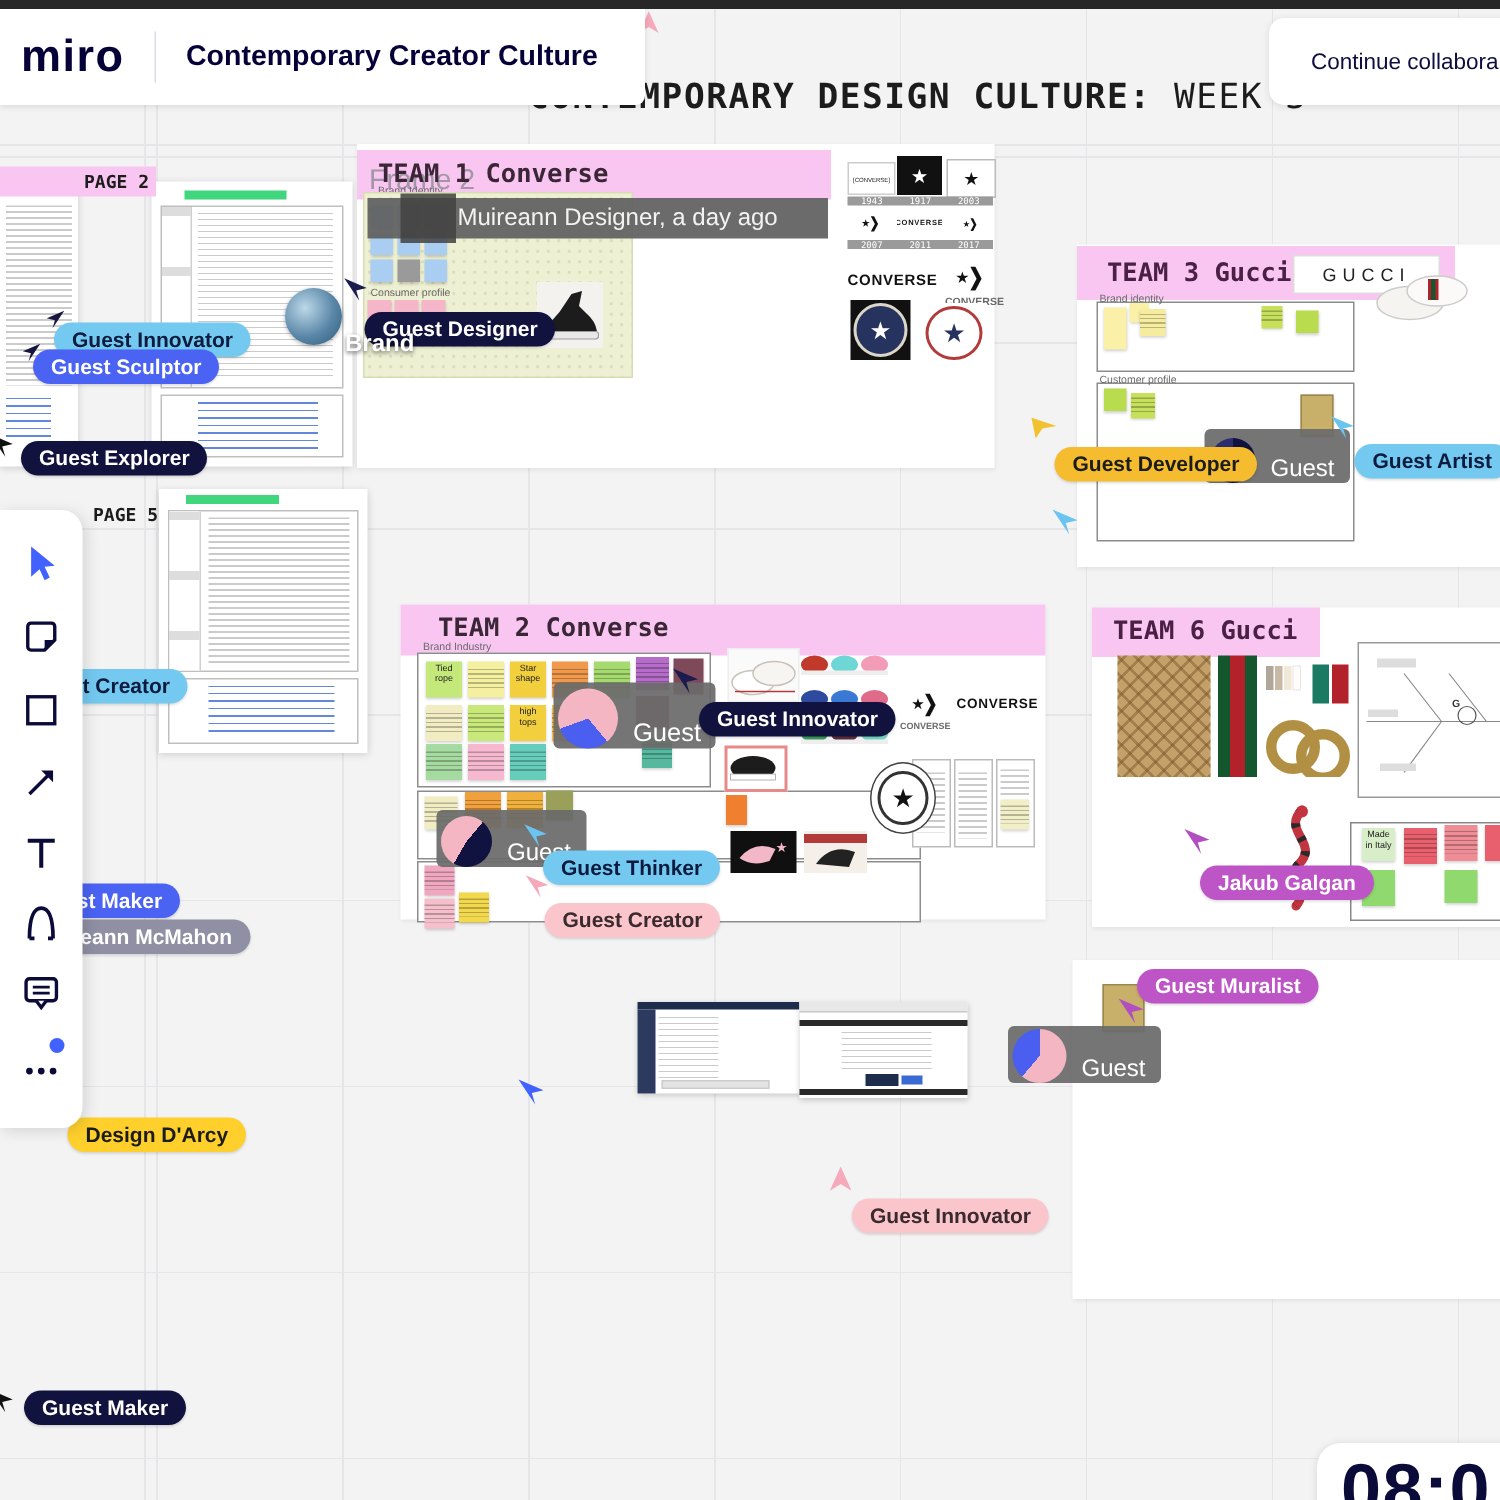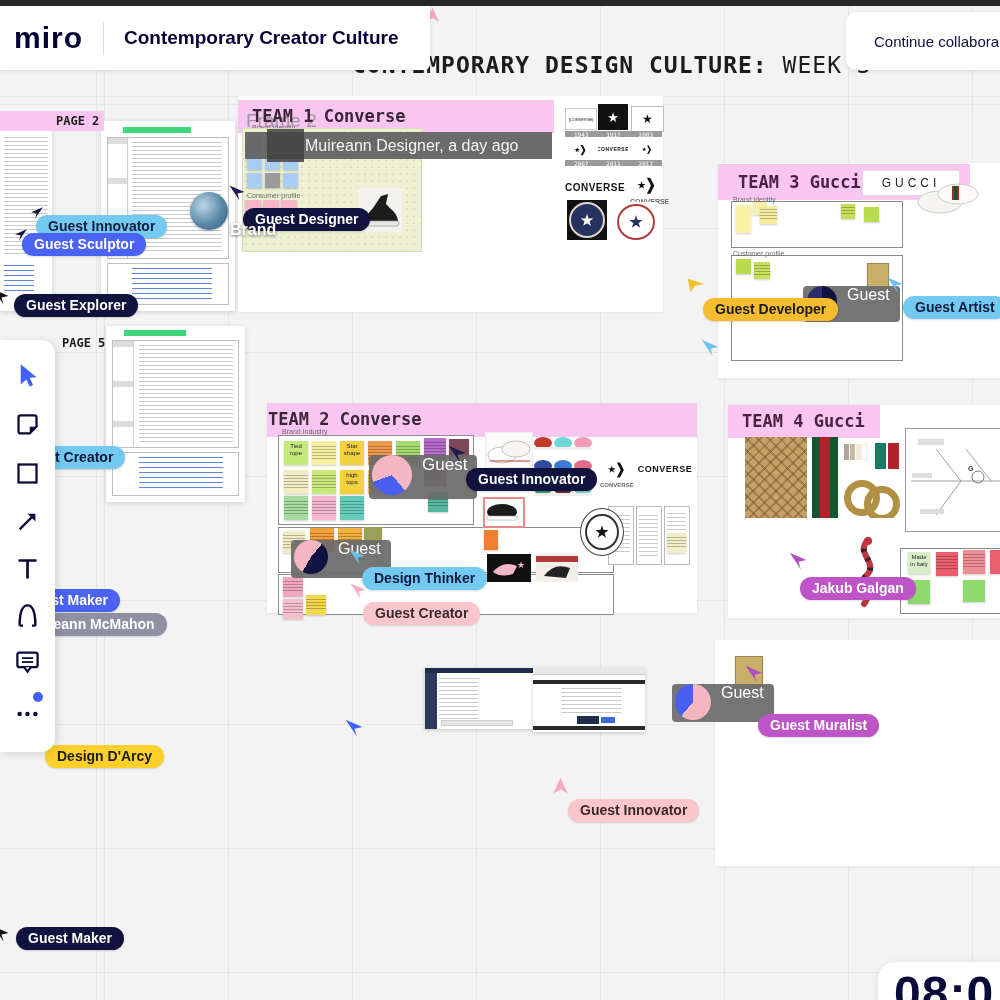--- a/index.html
+++ b/index.html
@@ -74,21 +74,21 @@
     font-weight:bold;font-size:14px;white-space:nowrap;z-index:32;box-shadow:0 1px 2px rgba(0,0,0,.15)}
   .navy{background:#11123d;color:#fff}
   .blue{background:#4a63f3;color:#fff}
   .ltblue{background:#74c9f1;color:#0d1b3e}
   .yellow{background:#ffd02c;color:#1c1c1c}
   .yellow2{background:#f4bc2e;color:#1c1c1c}
   .pinkp{background:#fac5cb;color:#3a2a2e}
   .purple{background:#bd55c6;color:#fff}
   .grayp{background:#8f90a3;color:#fff}
   .gtooltip{position:absolute;background:rgba(106,106,106,.93);border-radius:4px;z-index:31;
-    display:flex;align-items:flex-start;color:#fff}
+    display:flex;align-items:flex-end;color:#fff}
   .gtooltip .glabel{font-size:16px;padding:0 10px;color:#fff}
   .pie{border-radius:50%;flex:0 0 auto}
   .cur{position:absolute;z-index:36}
   #emma-label{position:absolute;z-index:33;color:#fff;font-weight:bold;font-size:16px;
     text-shadow:0 1px 3px rgba(0,0,0,.55)}
 
   
   #edit-bar{left:245px;top:132px;width:307px;height:27px;background:rgba(96,96,96,.93);
     z-index:12;display:flex;align-items:center}
   #edit-bar .dk{position:absolute;left:22px;top:-3px;width:37px;height:33px;background:rgba(66,66,66,.85)}
@@ -245,21 +245,21 @@
 <div class="mini-label" style="left:733px;top:250px">Customer profile</div>
 <div class="wbox" style="left:731px;top:255px;width:170px;height:104px"></div>
 <div class="sticky" style="left:736px;top:259px;width:15px;height:15px;background:#b8dc4e"></div>
 <div class="sticky" style="left:754px;top:262px;width:16px;height:17px;background:#c6e05c">
     <div class="scrib"></div>
   </div>
 <div class="sticky" style="left:867px;top:263px;width:20px;height:26px;background:#c8b06a;border:1px solid #9a8850"></div>
 
 <div class="frame" style="left:267px;top:403px;width:430px;height:210px"></div>
 <div class="band" style="left:267px;top:403px;width:430px;height:34px"></div>
-<div class="frame-title" style="left:268px;top:409px">TEAM 2 Converse</div>
+<div class="frame-title" style="left:292px;top:409px">TEAM 2 Converse</div>
 <div class="mini-label" style="left:282px;top:428px">Brand Industry</div>
 <div class="wbox" style="left:278px;top:435px;width:194px;height:88px"></div>
 
 <div class="sticky" style="left:284px;top:441px;width:24px;height:24px;background:#c4e87a">
     <span class="stext">Tied rope</span>
   </div>
 <div class="sticky" style="left:312px;top:441px;width:24px;height:24px;background:#f5f0a0">
     <div class="scrib"></div>
   </div>
 <div class="sticky" style="left:340px;top:441px;width:24px;height:24px;background:#f2cf3c">
@@ -393,21 +393,21 @@
     </div>
   </div>
 <div class="logo-cell" style="left:599px;top:455px;width:34px;height:28px;font-size:16px;color:#111">⭑❯</div>
 <div class="mini-label" style="left:600px;top:482px;font-weight:bold;font-size:6px">CONVERSE</div>
 <div class="logo-cell" style="left:636px;top:462px;width:58px;height:14px;font-size:9px">
     <span class="cvword">CONVERSE</span>
   </div>
 
 <div class="frame" style="left:728px;top:405px;width:280px;height:213px"></div>
 <div class="band" style="left:728px;top:405px;width:152px;height:33px"></div>
-<div class="frame-title" style="left:742px;top:411px;color:#4a2144">TEAM 4 Gucci</div>
+<div class="frame-title" style="left:742px;top:411px;color:#4a2144">TEAM 6 Gucci</div>
 <div class="imgbox" style="left:745px;top:437px;width:62px;height:81px;background:#c4a169;
      background-image:repeating-linear-gradient(45deg,rgba(110,76,32,.4) 0 2px,transparent 2px 8px),repeating-linear-gradient(-45deg,rgba(110,76,32,.4) 0 2px,transparent 2px 8px)"></div>
 <div class="imgbox" style="left:812px;top:437px;width:26px;height:81px;background:linear-gradient(to right,#14572e 0 8px,#b3212b 8px 18px,#14572e 18px)"></div>
 <div class="imgbox" style="left:843px;top:442px;width:26px;height:28px;background:#fff">
   <svg width="26" height="28" viewBox="0 0 26 28">
       <rect x="1" y="2" width="5" height="16" fill="#b0a69a"></rect>
       <rect x="7" y="2" width="5" height="16" fill="#c9b9a4"></rect>
       <rect x="13" y="2" width="5" height="16" fill="#f0e8d8"></rect>
       <rect x="19" y="2" width="5" height="16" fill="#fdfcf8" stroke="#ddd" stroke-width="0.5"></rect>
     </svg>
@@ -596,24 +596,24 @@
 <div class="pill navy" style="left:14px;top:294px">Guest Explorer</div>
 <div class="pill navy" style="left:243px;top:208px">Guest Designer</div>
 <div class="pill ltblue" style="left:8px;top:446px;z-index:40">Guest Creator</div>
 <div class="pill blue" style="left:12px;top:589px;z-index:40">Guest Maker</div>
 <div class="pill grayp" style="left:12px;top:613px;z-index:40">Muireann McMahon</div>
 <div class="pill yellow" style="left:45px;top:745px">Design D'Arcy</div>
 <div class="pill navy" style="left:16px;top:927px">Guest Maker</div>
 <div class="pill yellow2" style="left:703px;top:298px">Guest Developer</div>
 <div class="pill ltblue" style="left:903px;top:296px">Guest Artist</div>
 <div class="pill navy" style="left:466px;top:468px">Guest Innovator</div>
-<div class="pill ltblue" style="left:362px;top:567px">Design Thinker</div>
+<div class="pill ltblue" style="left:362px;top:567px">Guest Thinker</div>
 <div class="pill pinkp" style="left:363px;top:602px">Guest Creator</div>
 <div class="pill purple" style="left:800px;top:577px">Jakub Galgan</div>
-<div class="pill purple" style="left:758px;top:714px">Guest Muralist</div>
+<div class="pill purple" style="left:758px;top:646px">Guest Muralist</div>
 <div class="pill pinkp" style="left:568px;top:799px">Guest Innovator</div>
 
 <div class="gtooltip" style="left:803px;top:286px;height:36px;padding-left:4px">
   <div class="pie" style="width:30px;height:30px;background:conic-gradient(#10123f 0 200deg,#2a2e6e 200deg)"></div>
   <span class="glabel">Guest</span>
 </div>
 <div class="gtooltip" style="left:369px;top:455px;height:44px;padding-left:3px">
   <div class="pie" style="width:40px;height:40px;background:conic-gradient(from 140deg,#4a5ef0 0 110deg,#f5b6c3 110deg)"></div>
   <span class="glabel" style="font-size:17px">Guest</span>
 </div>

